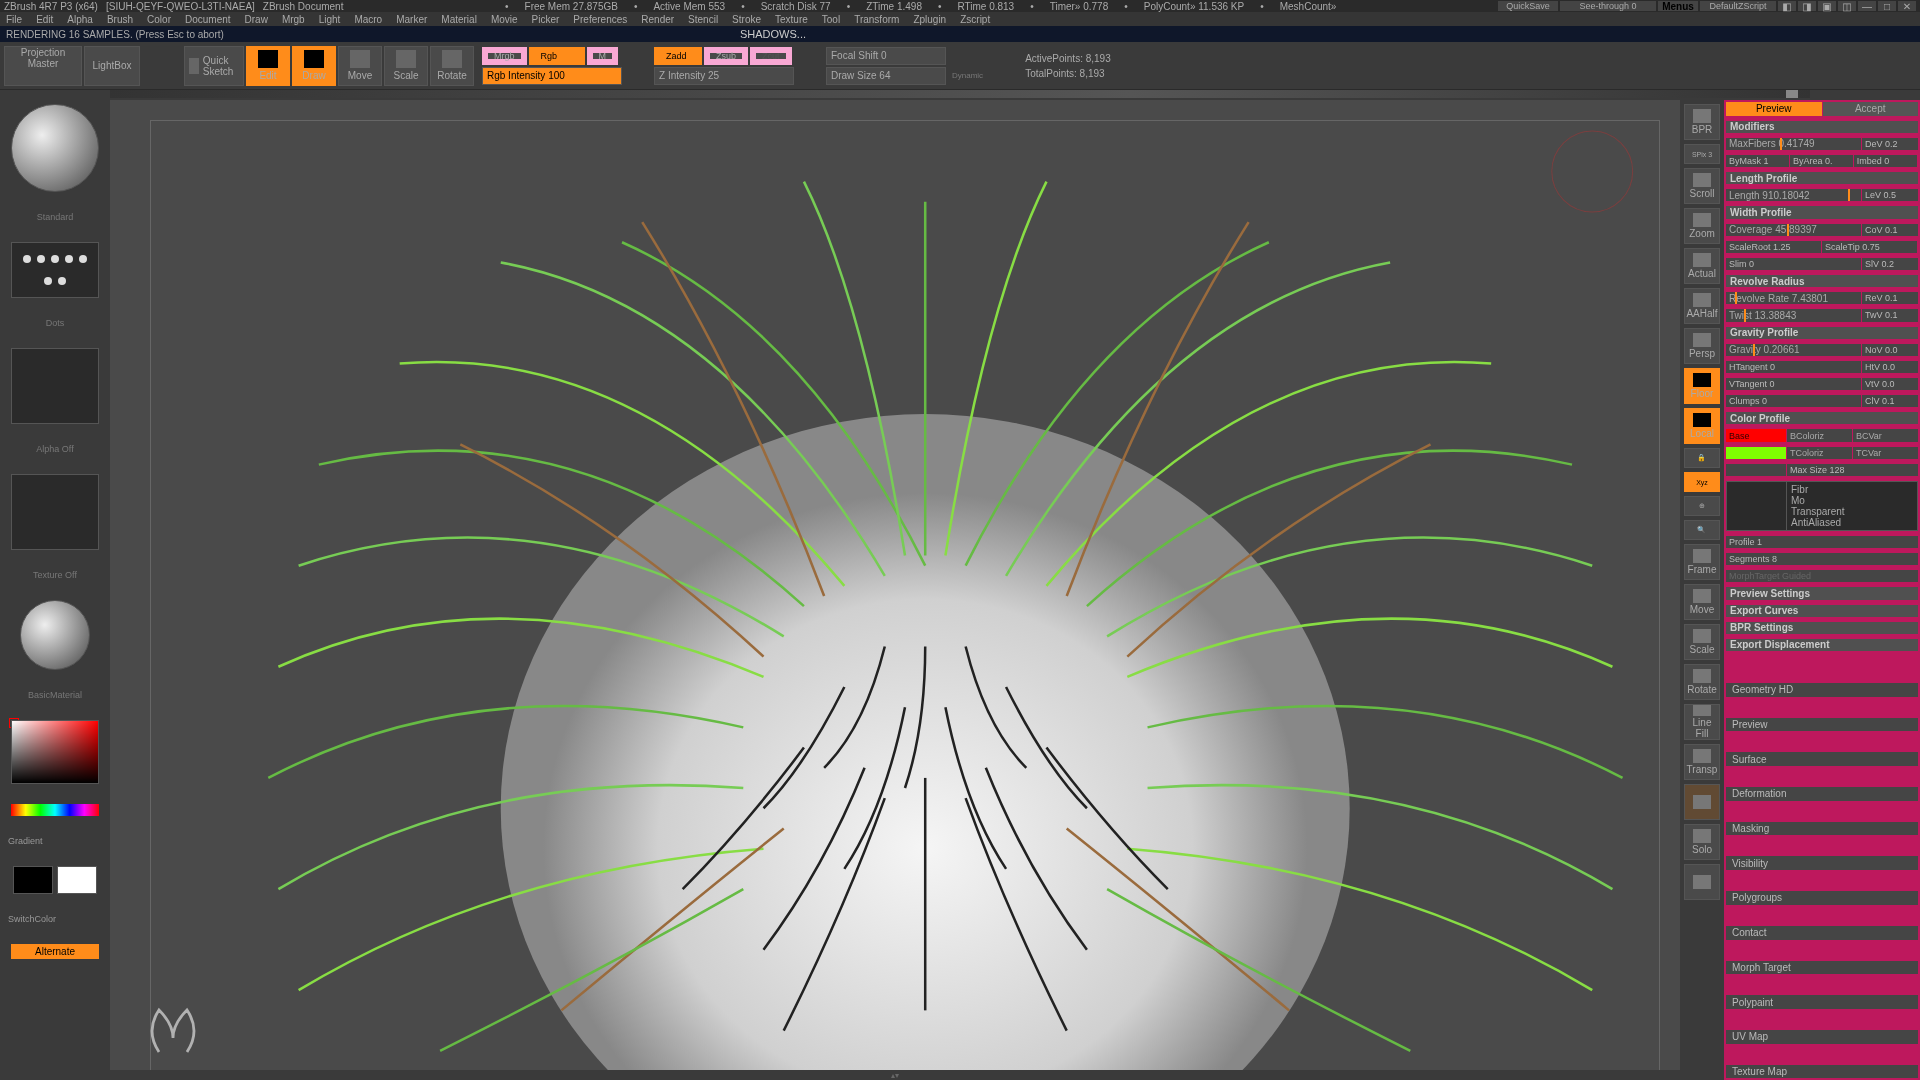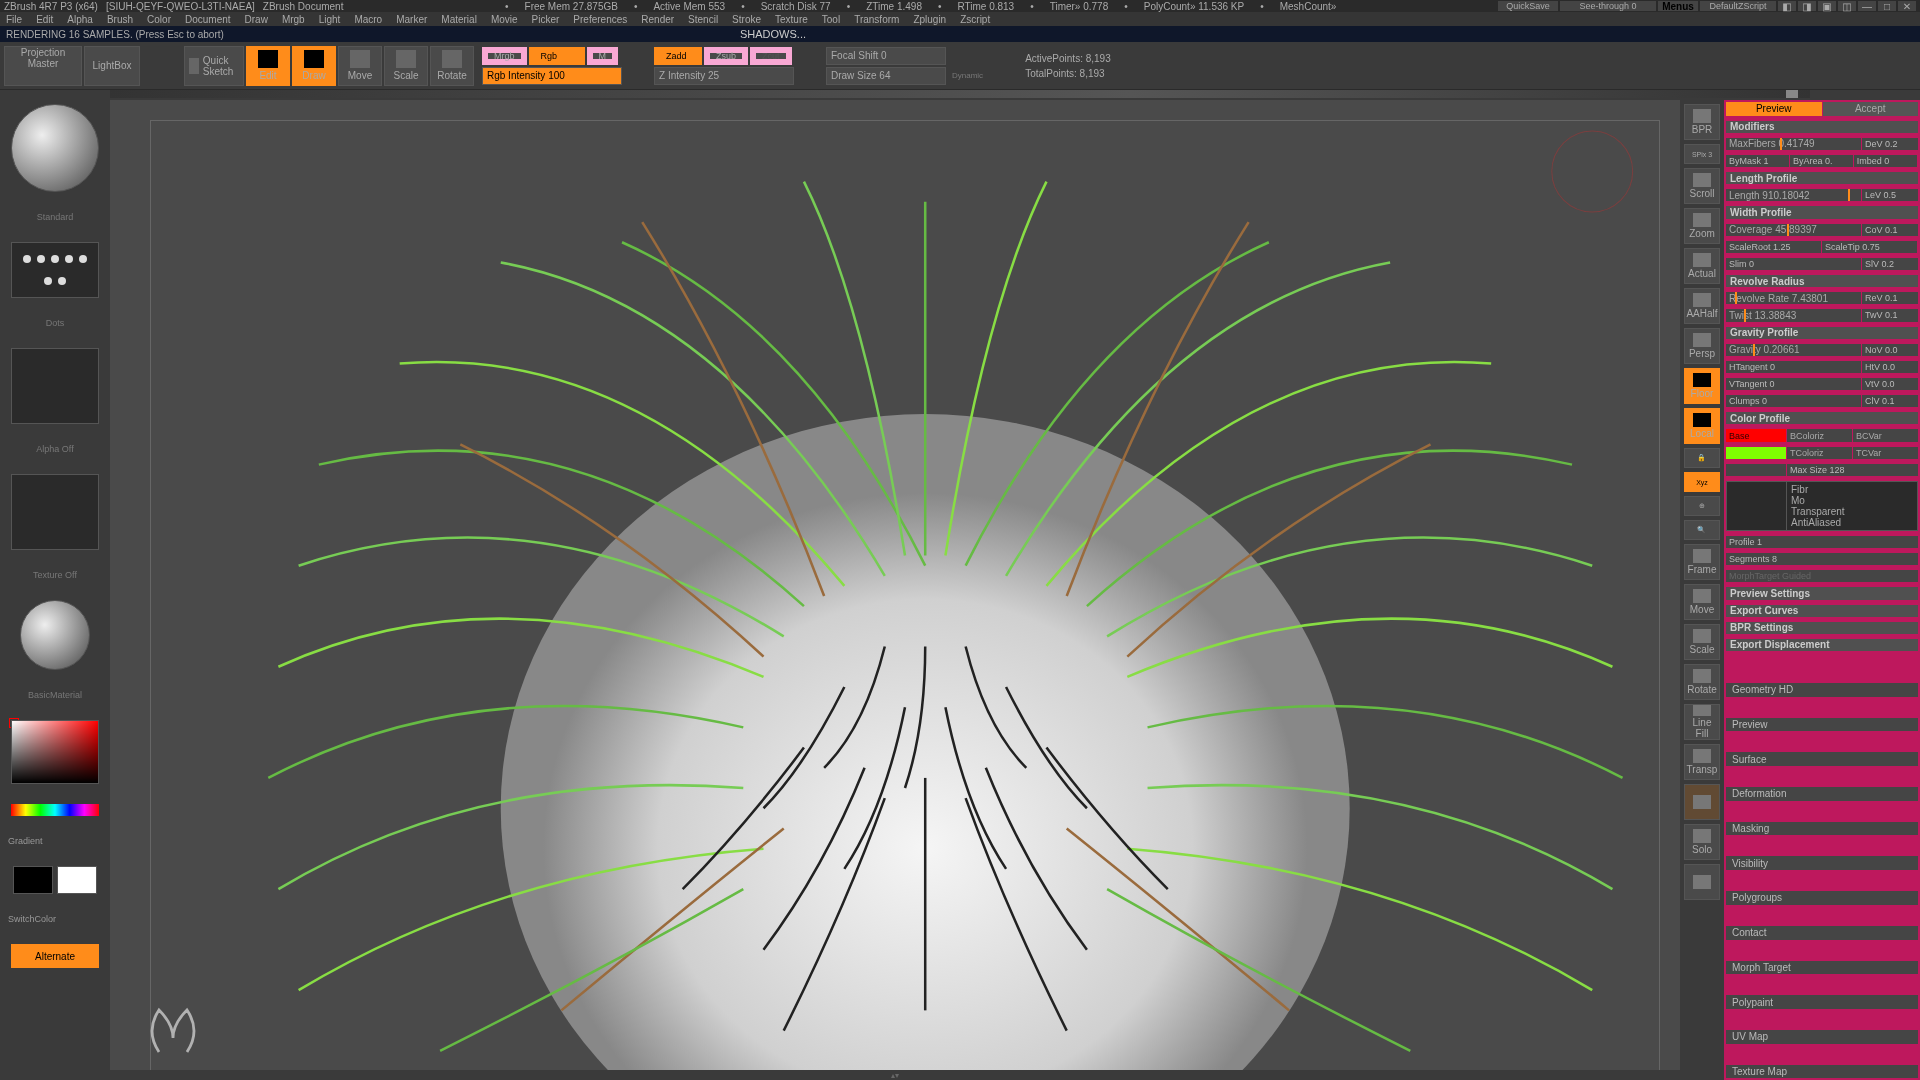--- a/index.html
+++ b/index.html
@@ -41,21 +41,21 @@
 .leftpanel .box{width:88px;height:76px;background:#2a2a2a;border:1px solid #555;display:flex;align-items:center;justify-content:center}
 .leftpanel .dots{width:88px;height:56px;background:#2a2a2a;border:1px solid #555;display:flex;flex-wrap:wrap;align-items:center;justify-content:center;gap:6px;padding:8px}
 .leftpanel .dots .d{width:8px;height:8px;background:#ddd;border-radius:50%}
 .leftpanel .colorbox{width:88px;height:64px;background:linear-gradient(to right,#fff,#f00),linear-gradient(to bottom,transparent,#000);background-blend-mode:multiply;border:1px solid #555;position:relative}
 .leftpanel .huebar{width:88px;height:12px;background:linear-gradient(90deg,red,yellow,lime,cyan,blue,magenta,red)}
 .leftpanel .gradlbl{font-size:9px;color:#999;align-self:flex-start;padding-left:4px}
 .leftpanel .bw{display:flex;gap:4px}
 .leftpanel .bw .k{width:40px;height:28px;background:#000;border:1px solid #555}
 .leftpanel .bw .w{width:40px;height:28px;background:#fff;border:1px solid #555}
 .leftpanel .switchc{font-size:9px;color:#999;align-self:flex-start;padding-left:4px}
-.leftpanel .alt{width:88px;height:24px;background:#ff8c1a;color:#000;display:flex;align-items:center;justify-content:center;font-size:10px}
+.leftpanel .alt{width:88px;height:15px;background:#ff8c1a;color:#000;display:flex;align-items:center;justify-content:center;font-size:10px}
 .canvas{flex:1;background:#4a4a4a;position:relative;overflow:hidden}
 .canvas .frame{position:absolute;inset:20px 20px 8px 40px;border:1px solid #666}
 .canvas svg{width:100%;height:100%}
 .rightdock{width:44px;background:#3a3a3a;display:flex;flex-direction:column;align-items:center;padding:4px 0;gap:4px}
 .rightdock .rbtn{width:36px;height:36px;background:#4a4a4a;border:1px solid #555;display:flex;flex-direction:column;align-items:center;justify-content:center;font-size:7px;text-align:center;gap:1px}
 .rightdock .rbtn .ri{width:18px;height:14px;background:#777}
 .rightdock .rbtn.active{background:#ff8c1a;color:#000;border-color:#ff8c1a}
 .rightdock .rbtn.sm{height:20px}
 .rightpanel{width:196px;background:#be185d;display:flex;flex-direction:column;padding:2px;gap:5px;overflow:hidden}
 .rightpanel .tabrow{display:flex;gap:1px;height:18px}

